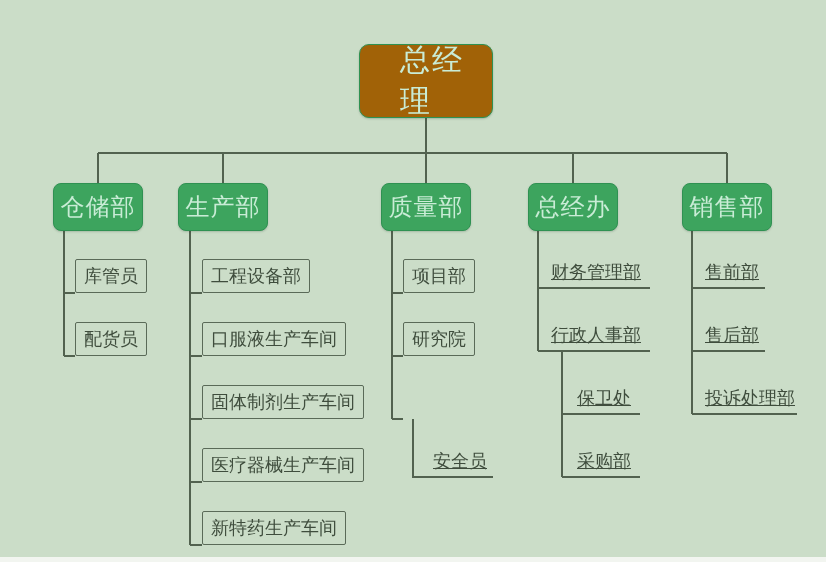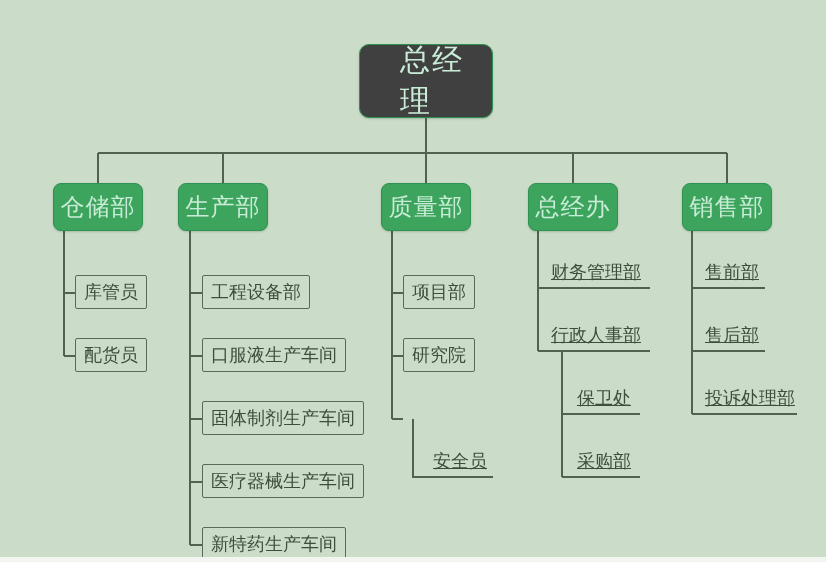--- a/index.html
+++ b/index.html
@@ -17,21 +17,21 @@
   .connectors {
     position: absolute;
     left: 0; top: 0;
     width: 826px; height: 562px;
   }
   .node-root {
     position: absolute;
     left: 359px; top: 44px;
     width: 134px; height: 74px;
     box-sizing: border-box;
-    background: #404040;
+    background: #a16207;
     border: 1px solid #2f9152;
     border-radius: 10px;
     color: #c9ecd6;
     font-size: 30px;
     letter-spacing: 2px;
     display: flex;
     align-items: center;
     justify-content: center;
     box-shadow: 0 1px 2px rgba(40,70,45,0.25);
     padding-left: 40px;
@@ -58,21 +58,20 @@
     box-sizing: border-box;
     border: 1.5px solid #5a6a58;
     border-radius: 2px;
     color: #3f4d3d;
     font-size: 18px;
     padding: 0 8px;
     display: flex;
     align-items: center;
     background: transparent;
     white-space: nowrap;
-    margin-top: 16px;
   }
   .node-uline {
     position: absolute;
     height: 20px;
     line-height: 20px;
     color: #3f4d3d;
     font-size: 18px;
     white-space: nowrap;
     text-decoration: underline;
   }

